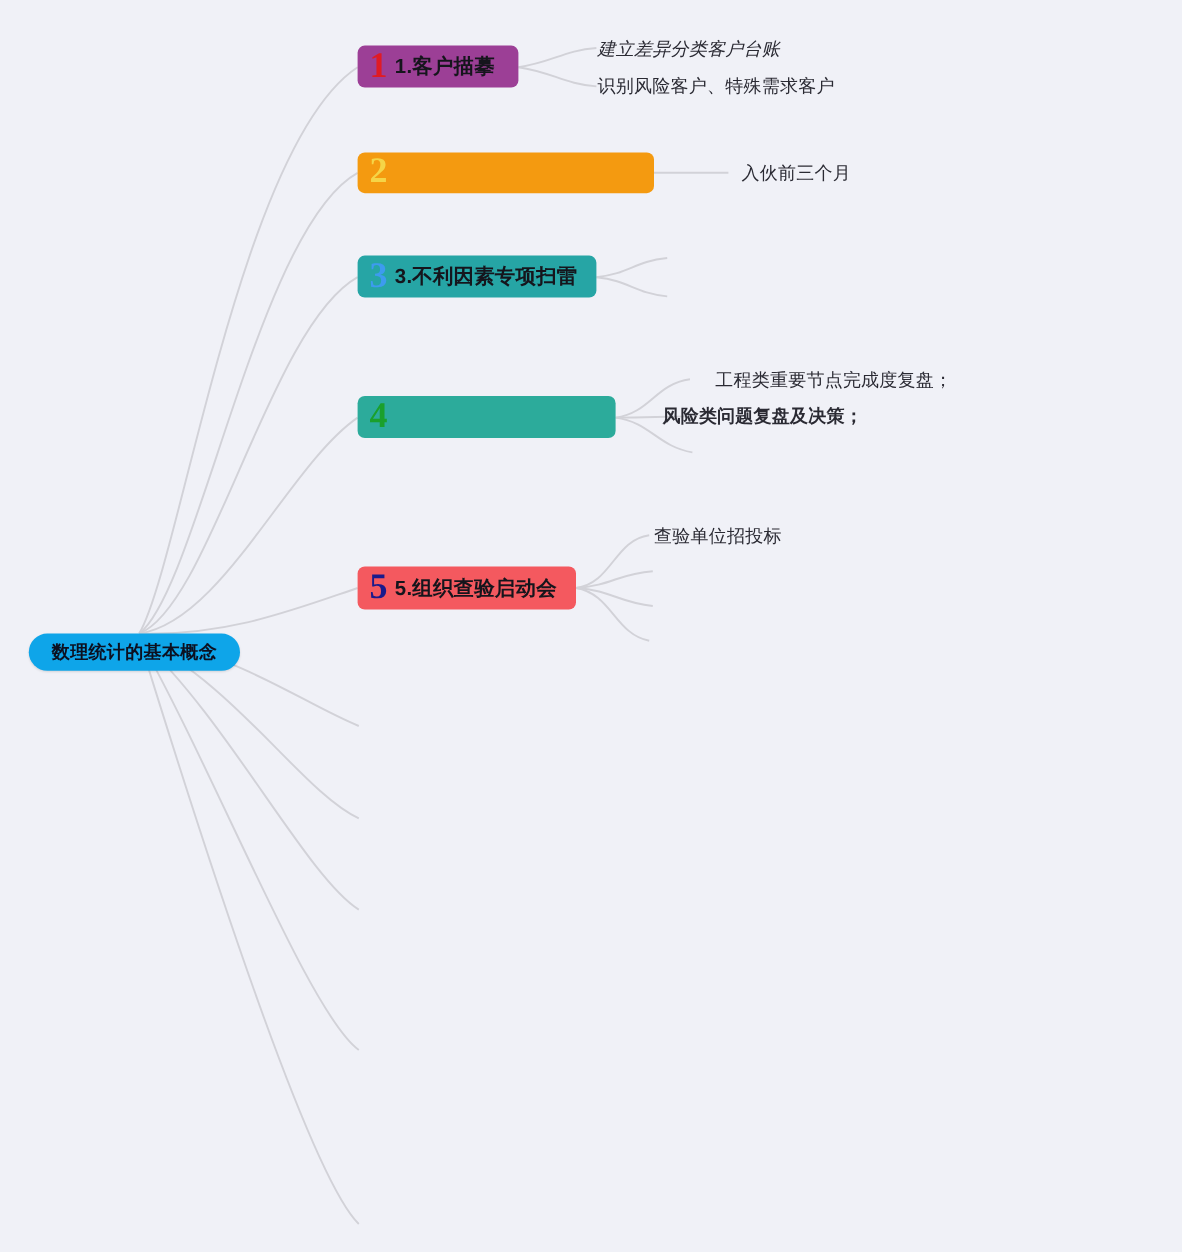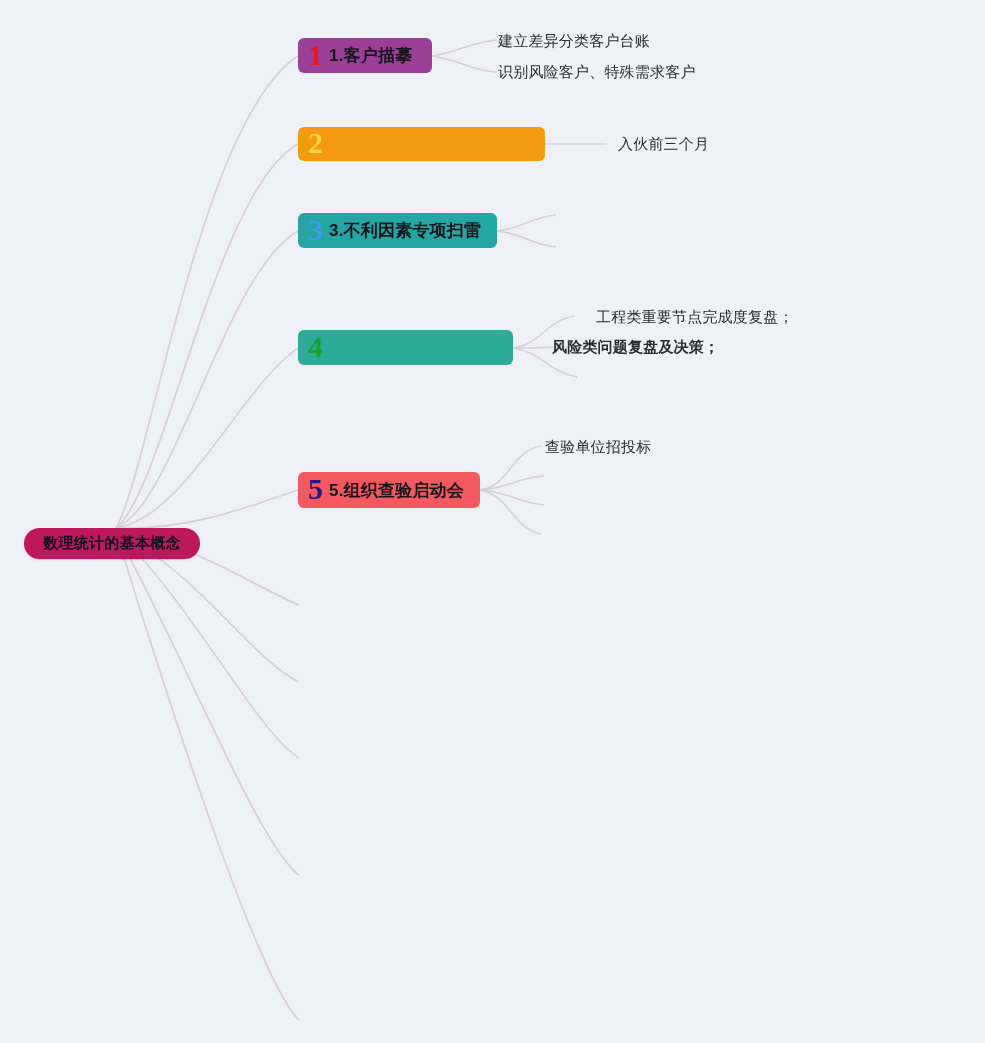--- a/index.html
+++ b/index.html
@@ -33,21 +33,21 @@
     font-weight:bold;
     color:#15151c;
     padding-right:14px;
     letter-spacing:.2px;
   }
 
   #root-node{
     position:absolute;
     left:24px;top:528px;
     width:176px;height:31px;
-    background:#be185d;
+    background:#0ea5e9;
     border-radius:16px;
     display:flex;align-items:center;justify-content:center;
     color:#0c1020;
     font-size:15px;font-weight:bold;
     letter-spacing:.3px;
     box-shadow:0 1px 2px rgba(0,0,0,.12);
   }
 
   .leaf{
     position:absolute;
@@ -95,21 +95,21 @@
   </svg>
 
   <div id="root-node">
     <span>数理统计的基本概念</span>
   </div>
 
   <div class="node" style="left:298px;top:38px;width:134px;height:35px;background:#9c3f96;">
     <span class="num" style="color:#e01b24;">1</span>
     <span class="label">1.客户描摹</span>
   </div>
-  <div class="leaf" style="left:498px;top:32px;">建立差异分类客户台账</div>
+  <div class="leaf" style="left:498px;top:32px;font-style:italic;">建立差异分类客户台账</div>
   <div class="leaf" style="left:498px;top:63px;">识别风险客户、特殊需求客户</div>
 
   <div class="node" style="left:298px;top:127px;width:247px;height:34px;background:#f49a10;">
     <span class="num" style="color:#f5d547;">2</span>
   </div>
   <div class="leaf" style="left:618px;top:135px;text-align:center;">入伙前三个月</div>
 
   <div class="node" style="left:298px;top:213px;width:199px;height:35px;background:#26a5a5;">
     <span class="num" style="color:#3d9bef;">3</span>
     <span class="label">3.不利因素专项扫雷</span>

